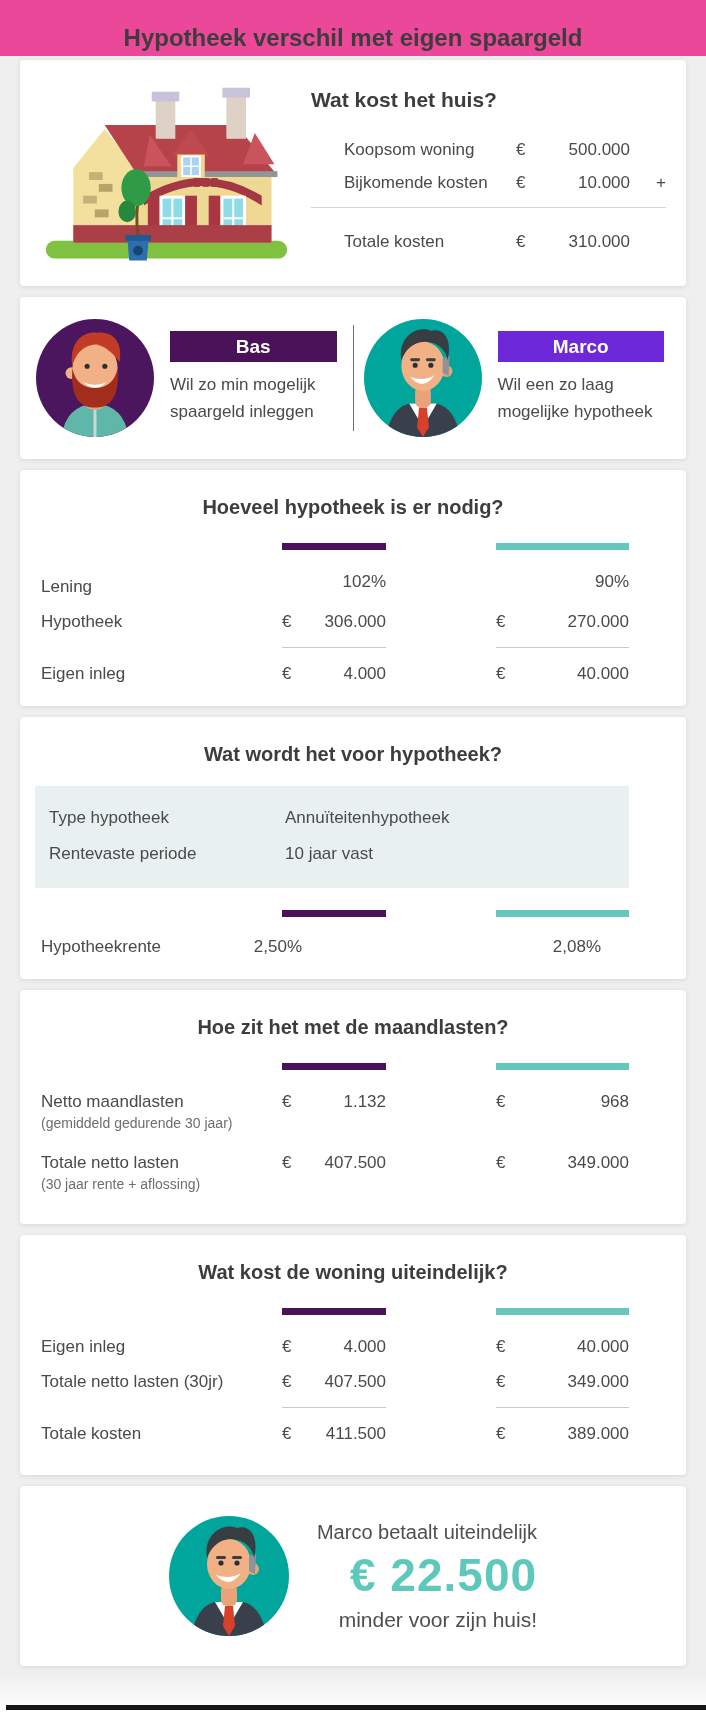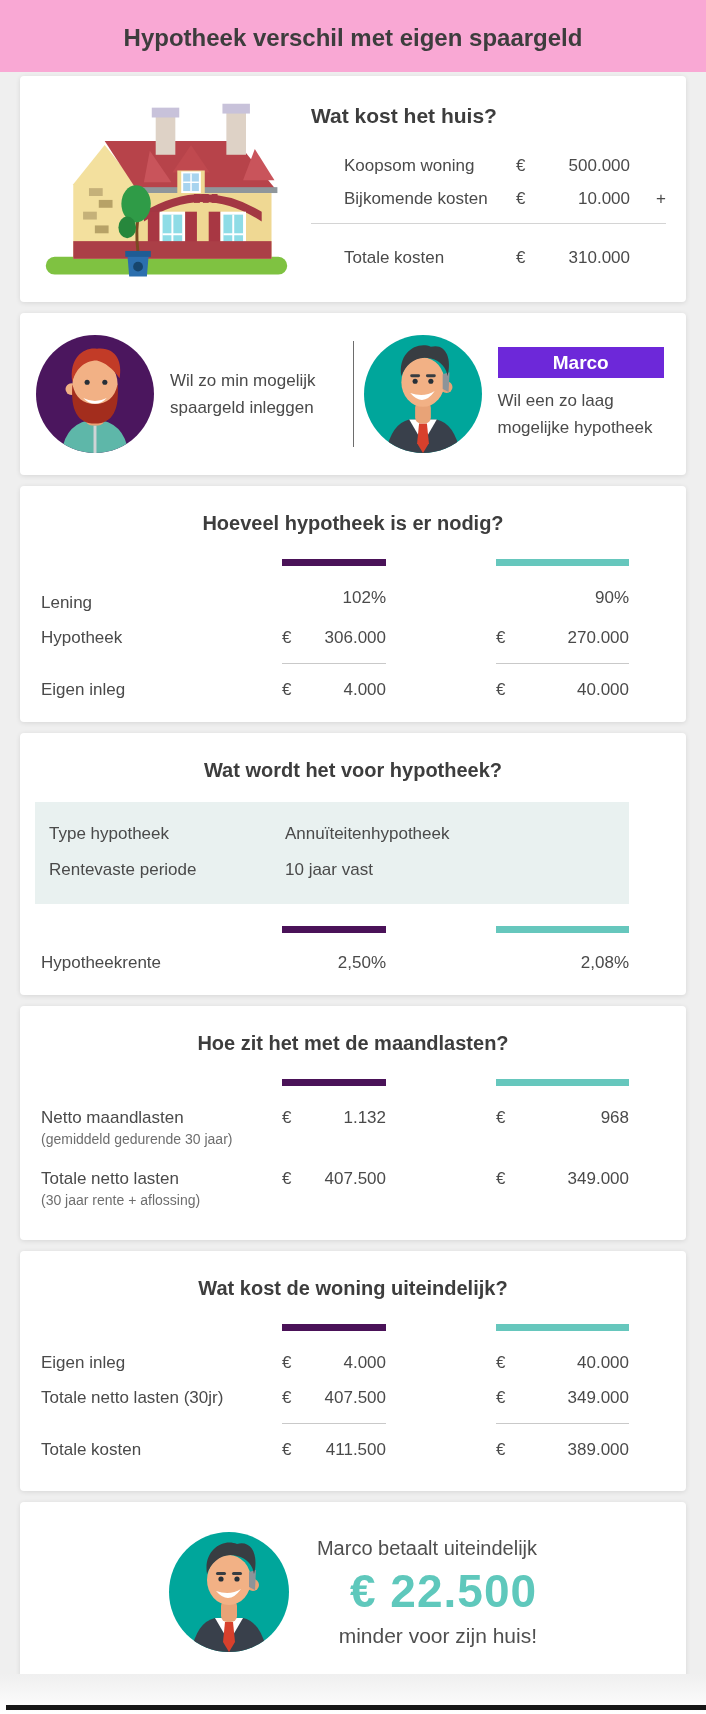--- a/index.html
+++ b/index.html
@@ -6,21 +6,21 @@
   html, body { margin: 0; padding: 0; }
   body {
     width: 706px;
     background: #ffffff;
     font-family: "Liberation Sans", sans-serif;
     color: #4a4a4a;
   }
   .page { width: 706px; height: 1714px; position: relative; background: #efefef; overflow: hidden; }
 
   
-  .header { background: #f9a8d4; padding: 24px 0 20px; text-align: center; }
+  .header { background: #ec4899; padding: 24px 0 4px; text-align: center; }
   .page-title { font-size: 24px; font-weight: bold; color: #3d3d3d; margin: 0; }
 
   .cards { padding: 4px 20px 0; }
   .card {
     background: #ffffff;
     border-radius: 4px;
     box-shadow: 0 1px 5px rgba(0,0,0,0.10);
     margin-bottom: 11px;
     position: relative;
   }
@@ -84,21 +84,21 @@
   .type-card { min-height: 228px; padding-bottom: 22px; }
   .info-box {
     background: #e9f1f0;
     margin: 20px 57px 0 15px;
     padding: 14px 0 16px;
   }
   .info-row { display: flex; font-size: 17px; padding: 8px 0; }
   .info-label { width: 250px; padding-left: 14px; flex: none; }
   .info-value { flex: 1; }
   .type-card .bars-row { margin-top: 22px; margin-bottom: 20px; }
-  .rate-row { display: flex; align-items: baseline; font-size: 17px; }
+  .rate-row { display: flex; align-items: baseline; font-size: 17px; gap: 28px; }
   .rate-bas { width: 104px; text-align: right; flex: none; }
   .rate-marco { width: 133px; text-align: right; flex: none; }
 
   
   .conclusion-card { display: flex; align-items: center; justify-content: center; min-height: 180px; padding: 26px 20px; }
   .conclusion-avatar { width: 120px; height: 120px; flex: none; margin-right: 28px; }
   .conclusion-avatar svg { display: block; width: 100%; height: 100%; }
   .conclusion-text { text-align: right; }
   .conclusion-line1 { font-size: 20px; color: #4f4f4f; }
   .conclusion-amount { font-size: 46px; font-weight: bold; letter-spacing: 1px; margin: 4px 0 6px; }
@@ -215,20 +215,21 @@
               <ellipse cx="60" cy="50" rx="23" ry="26" fill="#f2b185"></ellipse>
               <path d="M37 48 C33 22 50 12 62 14 C82 12 88 28 85 44 C78 34 70 28 62 26 C48 26 40 36 37 48 Z" fill="#c23b27"></path>
               <path d="M37 50 C35 76 42 90 60 90 C78 90 85 76 83 50 C80 64 72 70 60 70 C48 70 40 64 37 50 Z" fill="#a32d1d"></path>
               <path d="M48 64 Q60 76 72 64 Q60 70 48 64 Z" fill="#ffffff"></path>
               <circle cx="52" cy="48" r="2.6" fill="#273038"></circle>
               <circle cx="70" cy="48" r="2.6" fill="#273038"></circle>
             </g>
           </svg>
         </div>
         <div class="person-info">
+          <div class="name-badge" style="background-color: rgb(74, 18, 88);">Bas</div>
           <div class="person-desc">Wil zo min mogelijk spaargeld inleggen</div>
         </div>
       </div>
       <div class="v-divider"></div>
       <div class="person">
         <div class="avatar">
           <svg viewBox="0 0 120 120">
             <defs>
                 <clipPath id="mclip">
                   <circle cx="60" cy="60" r="60"></circle>

